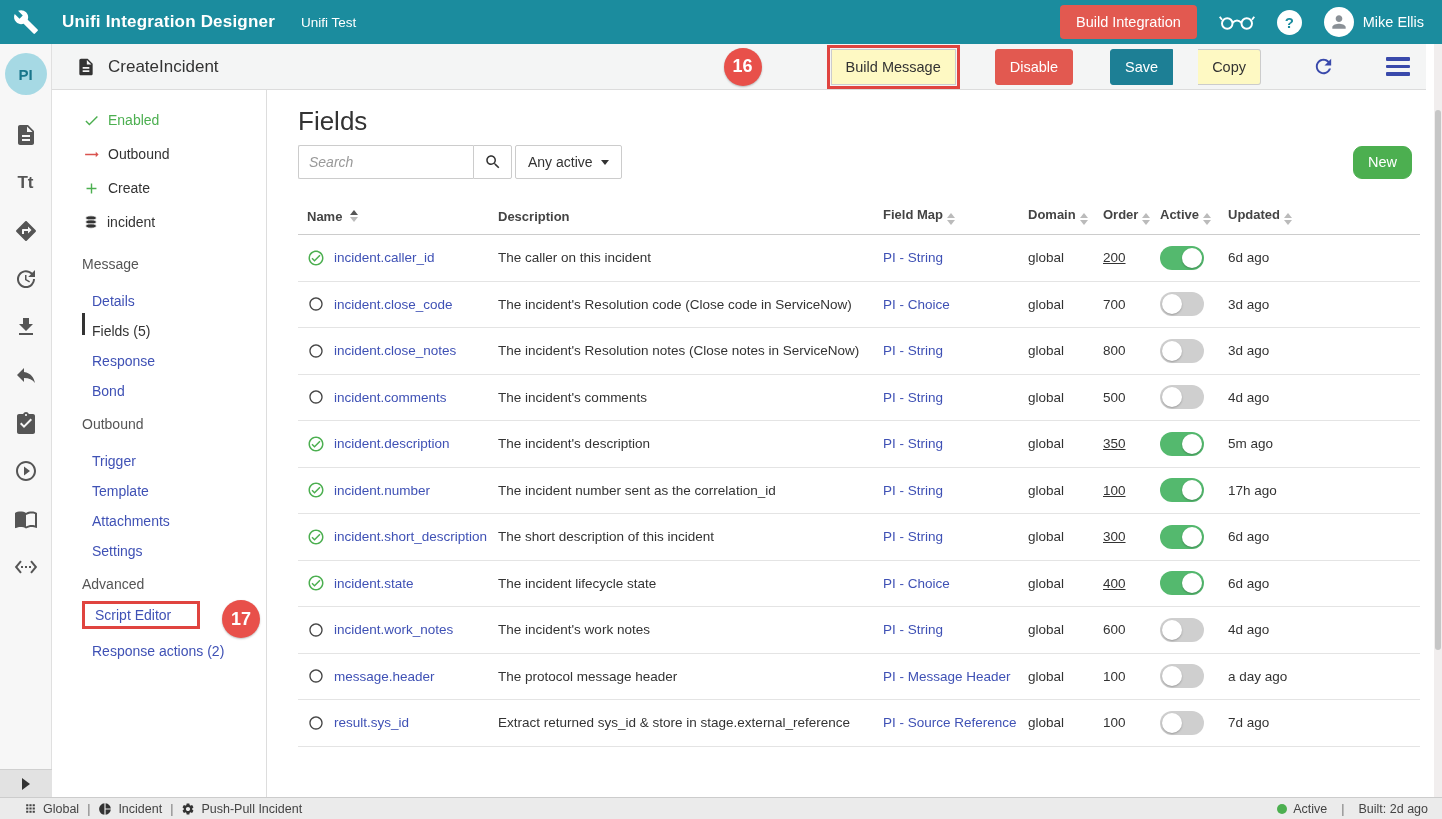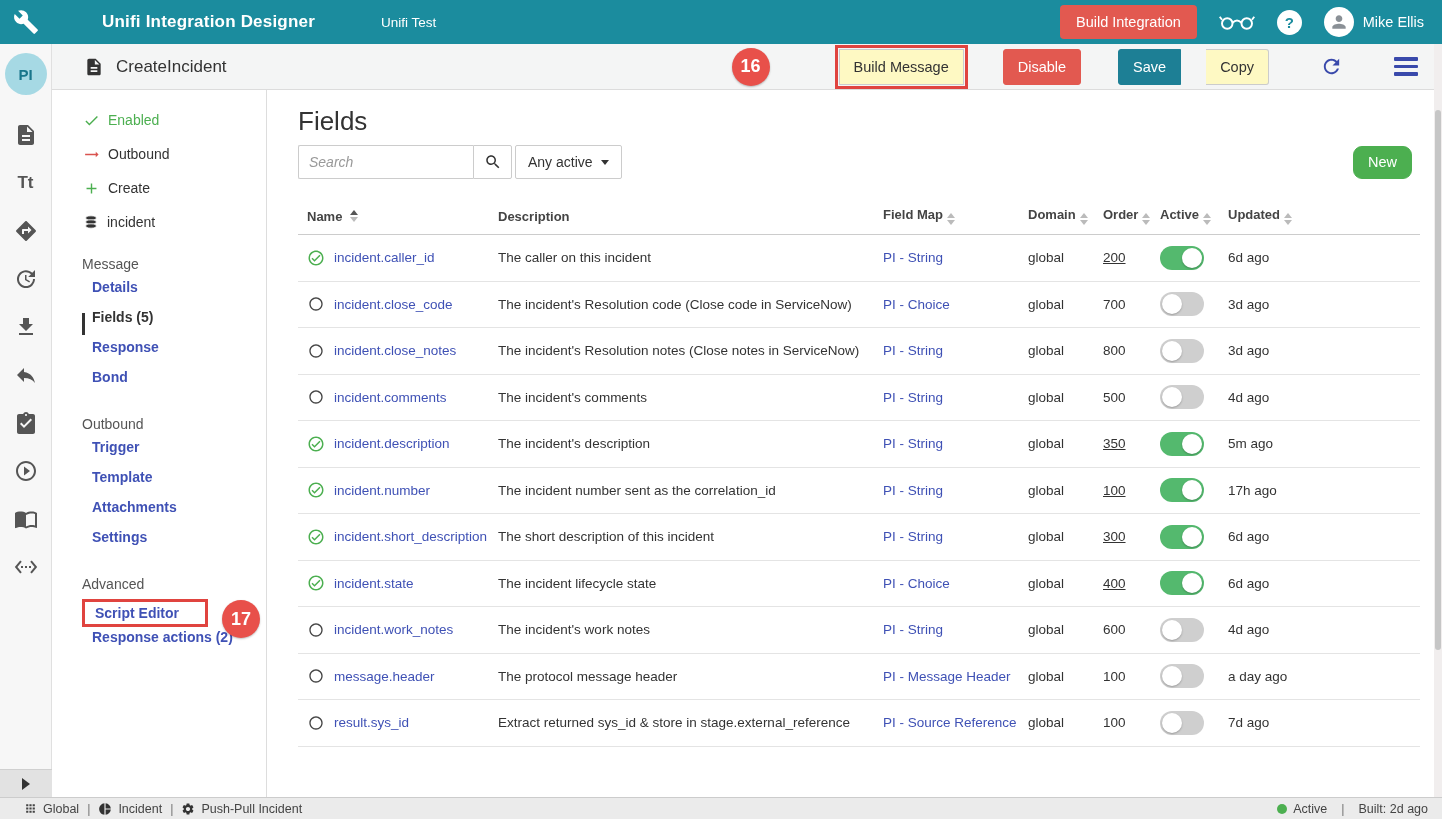--- a/index.html
+++ b/index.html
@@ -1,31 +1,31 @@
 <!DOCTYPE html>
 <html><head>
 <meta charset="utf-8">
 <style>
   * { margin:0; padding:0; box-sizing:border-box; }
   html,body { width:1442px; height:819px; font-family:"Liberation Sans", sans-serif; background:#fff; }
   .app { position:relative; width:1442px; height:819px; overflow:hidden; background:#fff; }
 
   
-  .topbar { position:absolute; left:0; top:0; width:1442px; height:44px; background:#1b8c9e; display:flex; align-items:center; color:#fff;gap:40px; }
+  .topbar { position:absolute; left:0; top:0; width:1442px; height:44px; background:#1b8c9e; display:flex; align-items:center; color:#fff; }
   .logo-wrap { width:52px; display:flex; justify-content:center; }
   .app-title { font-size:17px; font-weight:bold; margin-left:10px; letter-spacing:.2px; }
   .app-subtitle { font-size:13.5px; margin-left:26px; }
   .topbar-right { margin-left:auto; display:flex; align-items:center; gap:22px; padding-right:18px; }
   .btn-build-integration { background:#e25950; color:#fff; border:none; border-radius:4px; font-size:14.5px; padding:9px 16px; font-family:inherit; cursor:pointer; }
   .help-circle { width:25px; height:25px; border-radius:50%; background:#fff; color:#1b8c9e; font-weight:bold; font-size:15px; display:flex; align-items:center; justify-content:center; }
   .user-chip { display:flex; align-items:center; gap:9px; font-size:14.5px; }
   .user-avatar { width:30px; height:30px; border-radius:50%; background:#fff; display:flex; align-items:center; justify-content:center; }
 
   
-  .header2 { position:absolute; left:52px; top:44px; width:1382px; height:46px; background:#f4f5f5; border-bottom:1px solid #dcdcdc; display:flex; align-items:center; }
+  .header2 { position:absolute; left:44px; top:44px; width:1382px; height:46px; background:#f4f5f5; border-bottom:1px solid #dcdcdc; display:flex; align-items:center; }
   .doc-title { display:flex; align-items:center; gap:12px; margin-left:32px; font-size:17px; color:#333; }
   .header2-right { margin-left:auto; display:flex; align-items:center; padding-right:16px;gap:25px; }
   .num-badge { width:38px; height:38px; border-radius:50%; background:#e8504a; color:#fff; font-size:18px; font-weight:bold; display:flex; align-items:center; justify-content:center; box-shadow:0 1px 2px rgba(0,0,0,.25); }
   .badge16 { margin-right:40px; }
   .anno-wrap { border:3px solid #e0443f; padding:1px; display:inline-block; margin-right:10px; }
   .btn { font-family:inherit; font-size:14.5px; height:36px; padding:0 14px; cursor:pointer; border:1px solid #ccc; background:#fef9c3; color:#333; }
   .btn-build-message { border:1px solid #ccc; }
   .btn-disable { background:#e25950; border-color:#e25950; color:#fff; margin-right:12px; border-radius:3px; }
   .btn-save { background:#1d7f95; border-color:#1d7f95; color:#fff; border-radius:3px 0 0 3px; }
   .btn-copy { border-radius:0 3px 3px 0; border-left:none; }
@@ -41,21 +41,21 @@
   .tt-glyph { font-size:17px; font-weight:bold; color:#555; }
   .strip-expand { position:absolute; bottom:0; left:0; width:52px; height:28px; background:#e2e2e2; border-top:1px solid #d0d0d0; display:flex; align-items:center; justify-content:center; cursor:pointer; }
   .tri-right { width:0; height:0; border-top:6px solid transparent; border-bottom:6px solid transparent; border-left:8px solid #333; }
 
   
   .sidebar { position:absolute; left:52px; top:90px; width:215px; height:707px; background:#fff; border-right:1px solid #ddd; font-size:14px; }
   .nav-status { padding-top:13px; }
   .nav-status-item { height:34px; display:flex; align-items:center; padding-left:31px; gap:8px; color:#333; cursor:pointer; }
   .nav-status-item.green { color:#4caf50; }
   .nav-section-title { height:30px; line-height:30px; padding-left:30px; margin-top:10px; color:#555; }
-  .nav-item { height:30px; display:flex; align-items:flex-start; padding-left:40px; color:#3f51b5; cursor:pointer; position:relative;font-weight:bold; }
+  .nav-item { height:30px; display:flex; align-items:flex-end; padding-left:40px; color:#3f51b5; cursor:pointer; position:relative; }
   .nav-item.current { color:#333; }
   .nav-item.current::before { content:""; position:absolute; left:30px; top:4px; width:3px; height:22px; background:#333; }
   .anno-box { border:3px solid #e0443f; padding:3px 26px 3px 10px; margin-left:-10px; }
   .badge17 { position:absolute; left:222px; top:600px; z-index:5; }
 
   
   .main { position:absolute; left:267px; top:90px; width:1167px; height:707px; background:#fff; }
   .page-title { font-size:26px; color:#333; font-weight:400; position:absolute; left:31px; top:16px; }
   .controls { position:absolute; left:31px; top:55px; right:22px; height:34px; display:flex; align-items:center; }
   .search-input { width:175px; height:34px; border:1px solid #ccc; border-right:none; border-radius:2px 0 0 2px; padding:0 10px; font-size:14px; font-family:inherit; color:#333;font-style:italic; }

